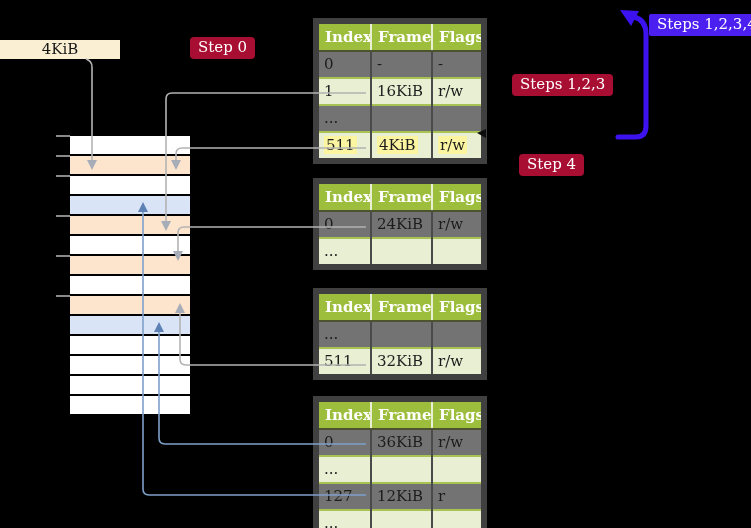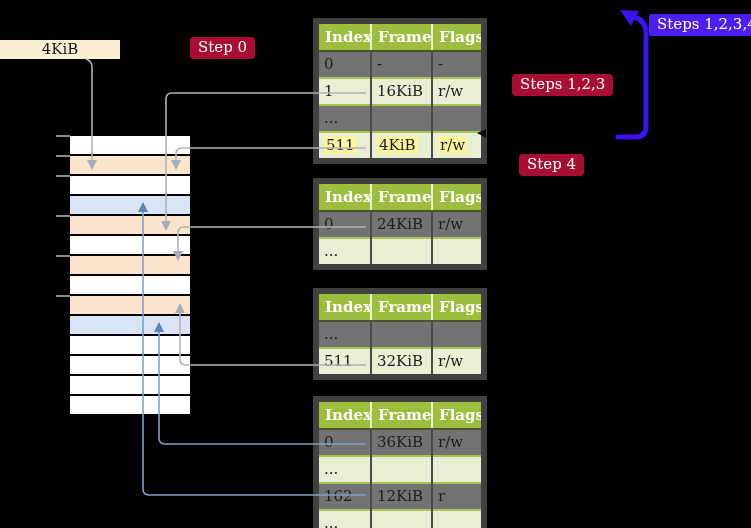--- a/index.html
+++ b/index.html
@@ -180,21 +180,21 @@
           <td>0</td>
           <td>36KiB</td>
           <td>r/w</td>
         </tr>
         <tr class="shaded">
           <td>...</td>
           <td></td>
           <td></td>
         </tr>
         <tr>
-          <td>162</td>
+          <td>127</td>
           <td>12KiB</td>
           <td>r</td>
         </tr>
         <tr class="shaded">
           <td>...</td>
           <td></td>
           <td></td>
         </tr>
       </tbody>
   </table>

